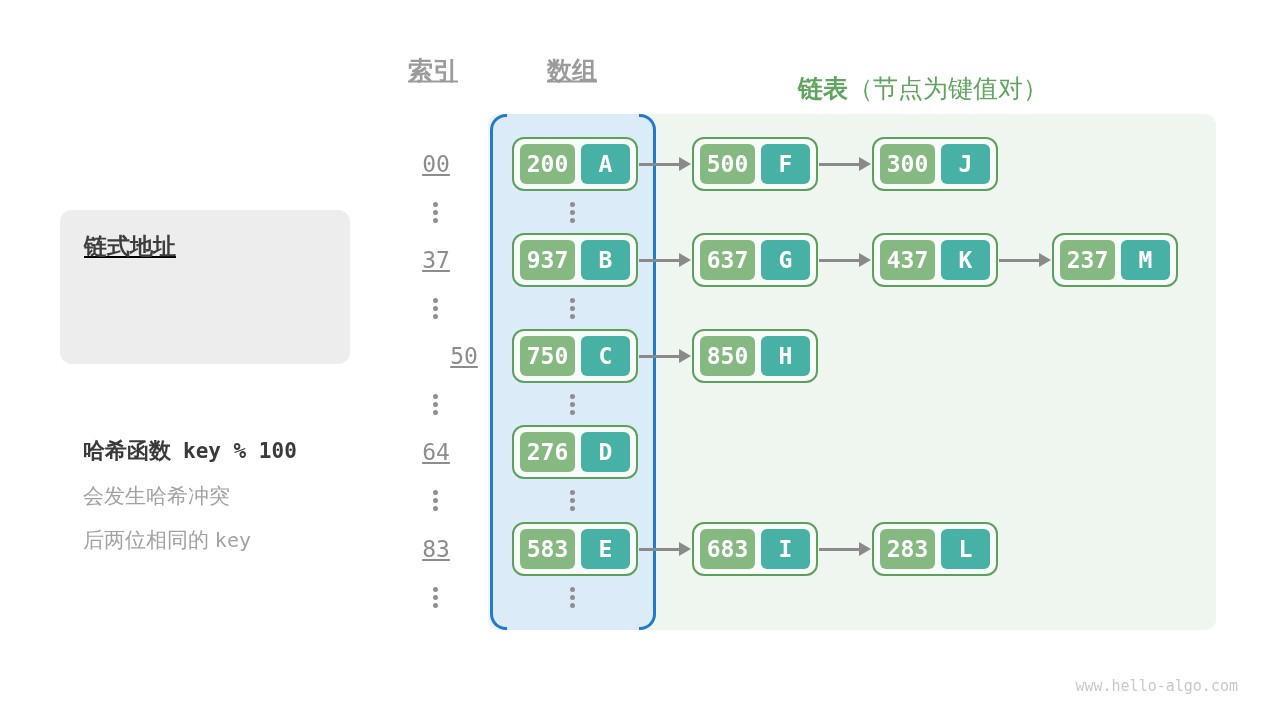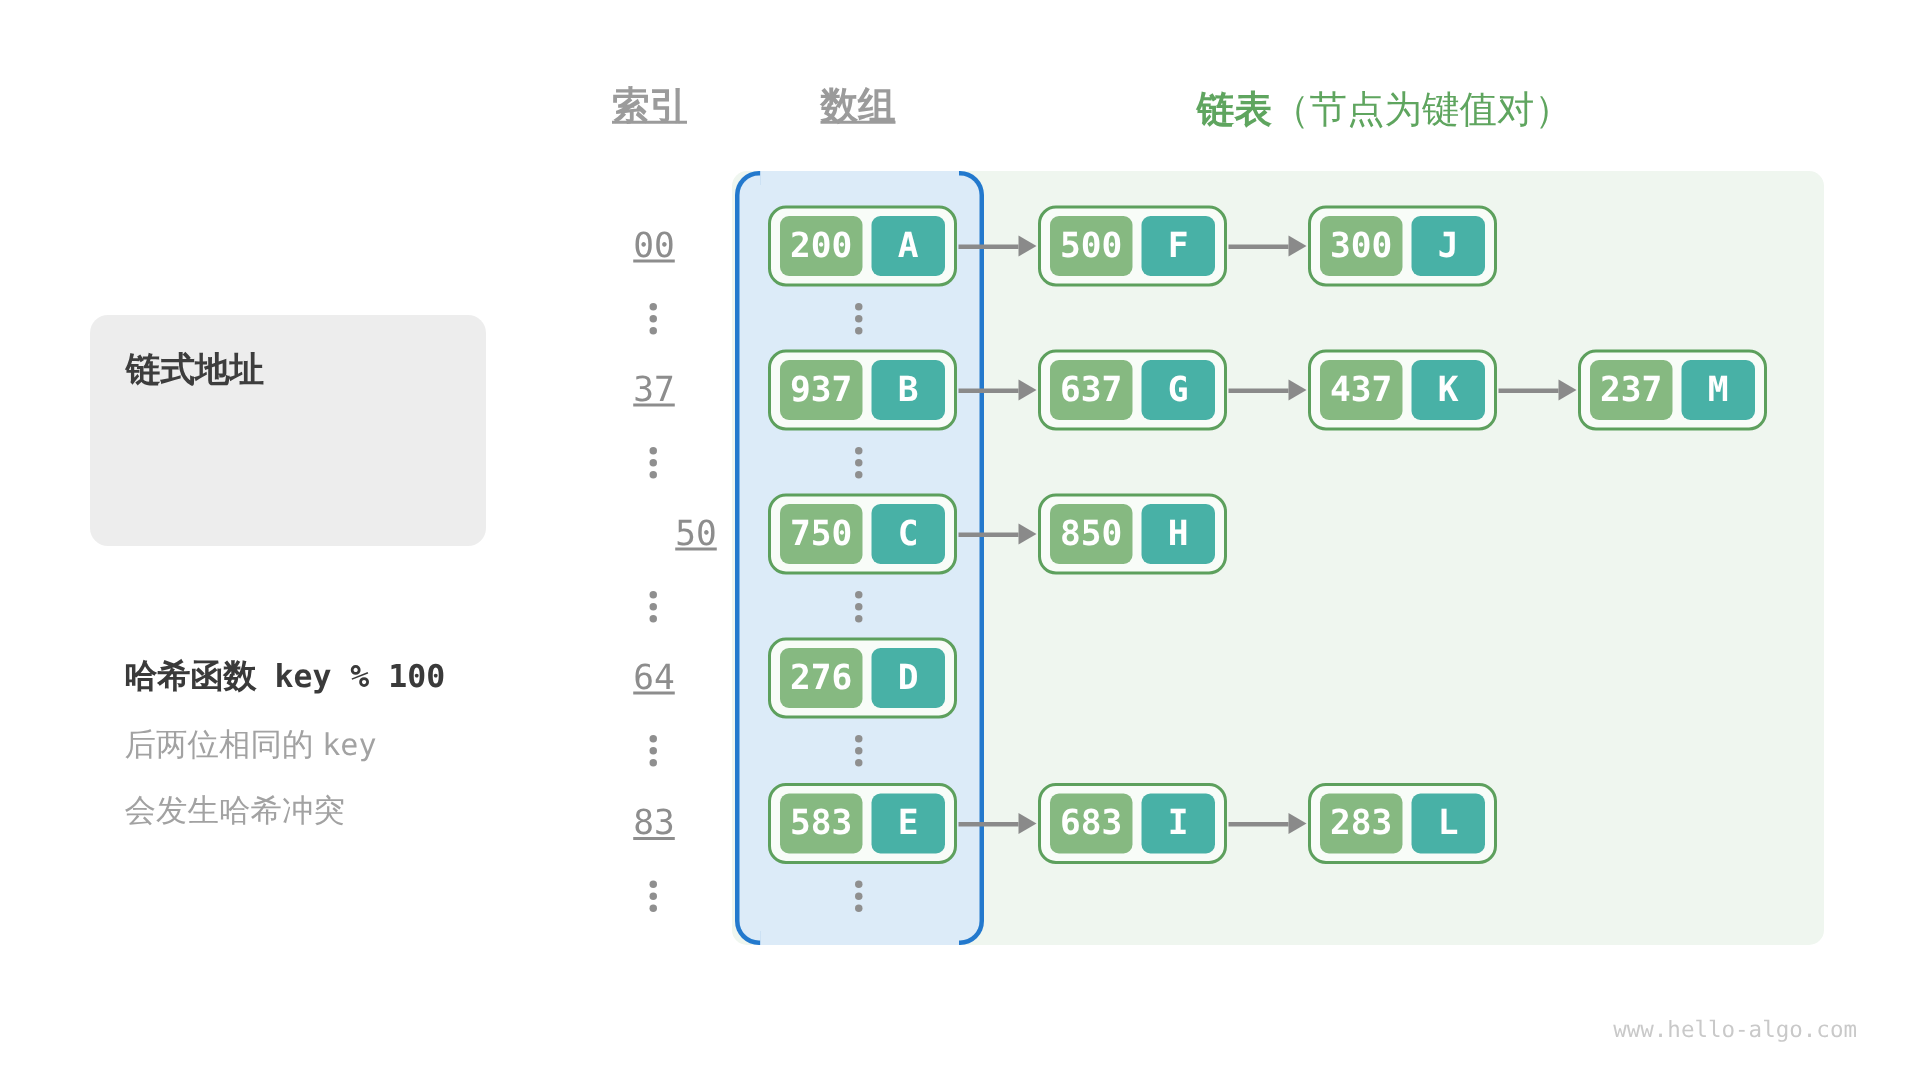--- a/index.html
+++ b/index.html
@@ -15,29 +15,30 @@
   .abs { position: absolute; }
   .center-xy { transform: translate(-50%, -50%); text-decoration: underline; }
 
   
   .col-header {
     font-size: 25px;
     font-weight: 700;
     color: #9b9b9b;
     white-space: nowrap;
   }
-  .list-header { color: #5fa55f; white-space: nowrap; font-size: 25px; }
+  .list-header { color: #5fa55f; white-space: nowrap; font-size: 25px; margin-top: 16px; }
   .list-header .bold { font-weight: 700; }
   .list-header .note { font-weight: 400; }
 
   
   .note-box {
-    left: 60px; top: 210px; width: 264px; height: 154px;
+    left: 60px; top: 210px; width: 290px; height: 154px;
     background: #ededed; border-radius: 12px;
     padding: 21px 36px 0 24px;
+    text-decoration: underline;
   }
   .note-title { font-size: 23px; font-weight: 700; color: #3d3d3d; }
   .note-line { font-size: 21px; color: #a2a2a2; margin-top: 15px; line-height: 1.1; }
 
   .hash-note { left: 83px; top: 436px; width: 300px; }
   .hash-title-row { font-size: 22px; font-weight: 700; color: #3a3a3a; white-space: nowrap; }
   .hash-code {
     font-family: "DejaVu Sans Mono", monospace;
     font-weight: 600; font-size: 21px; margin-left: 12px;
   }
@@ -114,25 +115,25 @@
   </div>
 
   <div class="abs note-box">
     <div class="note-title">链式地址</div>
   </div>
 
   <div class="abs hash-note">
     <div class="hash-title-row">
       <span>哈希函数</span><span class="hash-code">key % 100</span>
     </div>
+    <div class="hash-line">会发生哈希冲突</div>
     <div class="hash-line">
       <span>后两位相同的</span>
       <span class="mono">key</span>
     </div>
-    <div class="hash-line">会发生哈希冲突</div>
   </div>
 
   <div class="abs green-panel"></div>
   <div class="abs array-fill"></div>
   <div class="abs bracket left"></div>
   <div class="abs bracket right"></div>
 
   <div id="rows-layer">
       <div class="index-label center-xy" style="left: 436px; top: 164px; position: absolute;">00</div>
       <div class="hash-node" style="left: 512px; top: 137px; position: absolute;">

